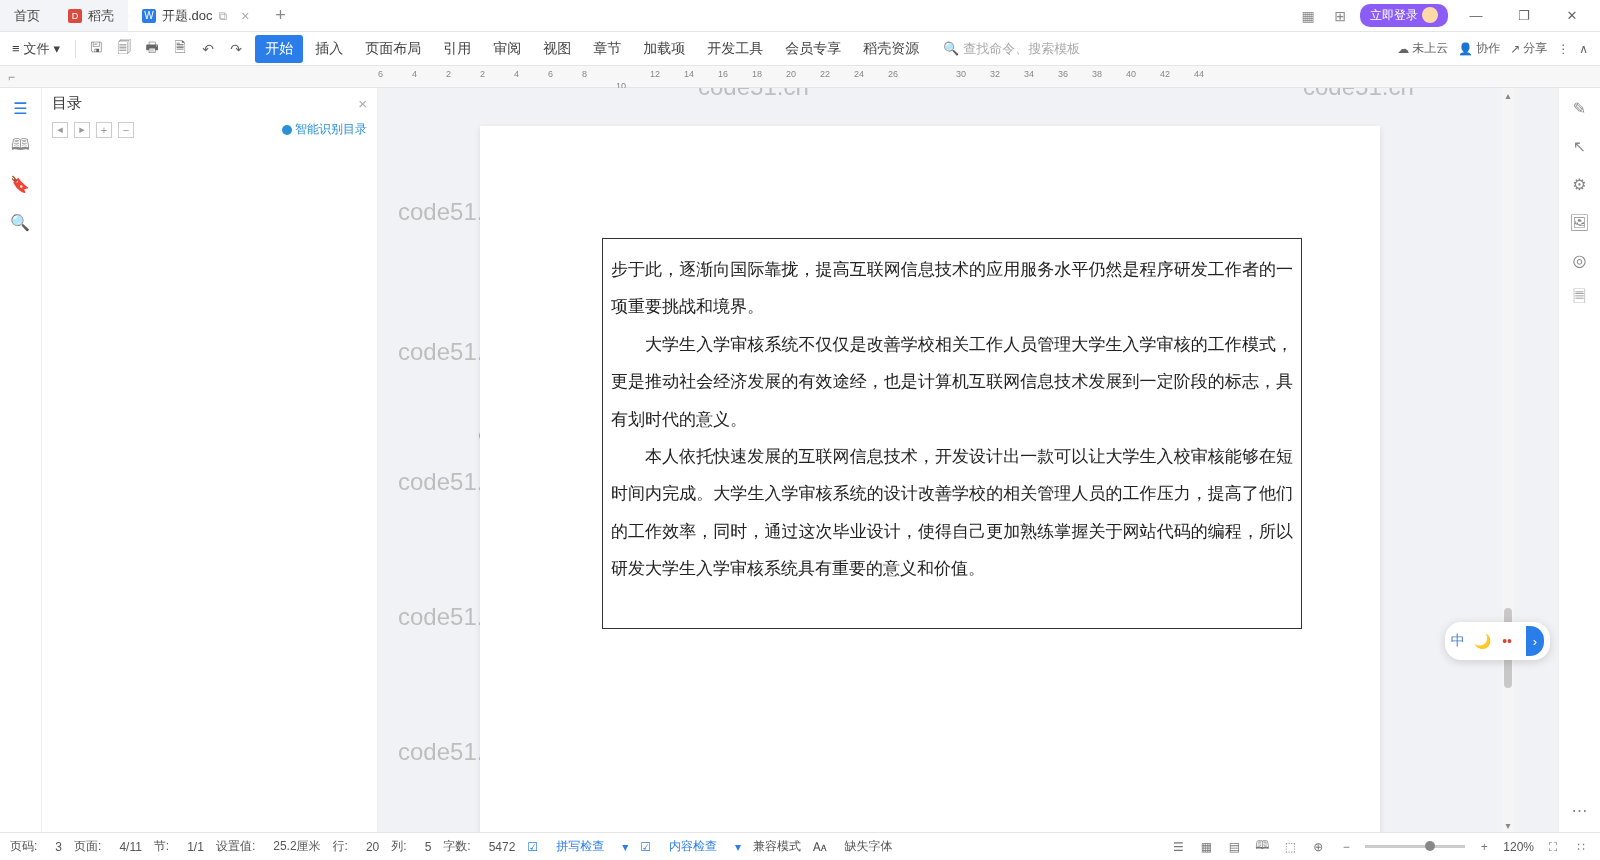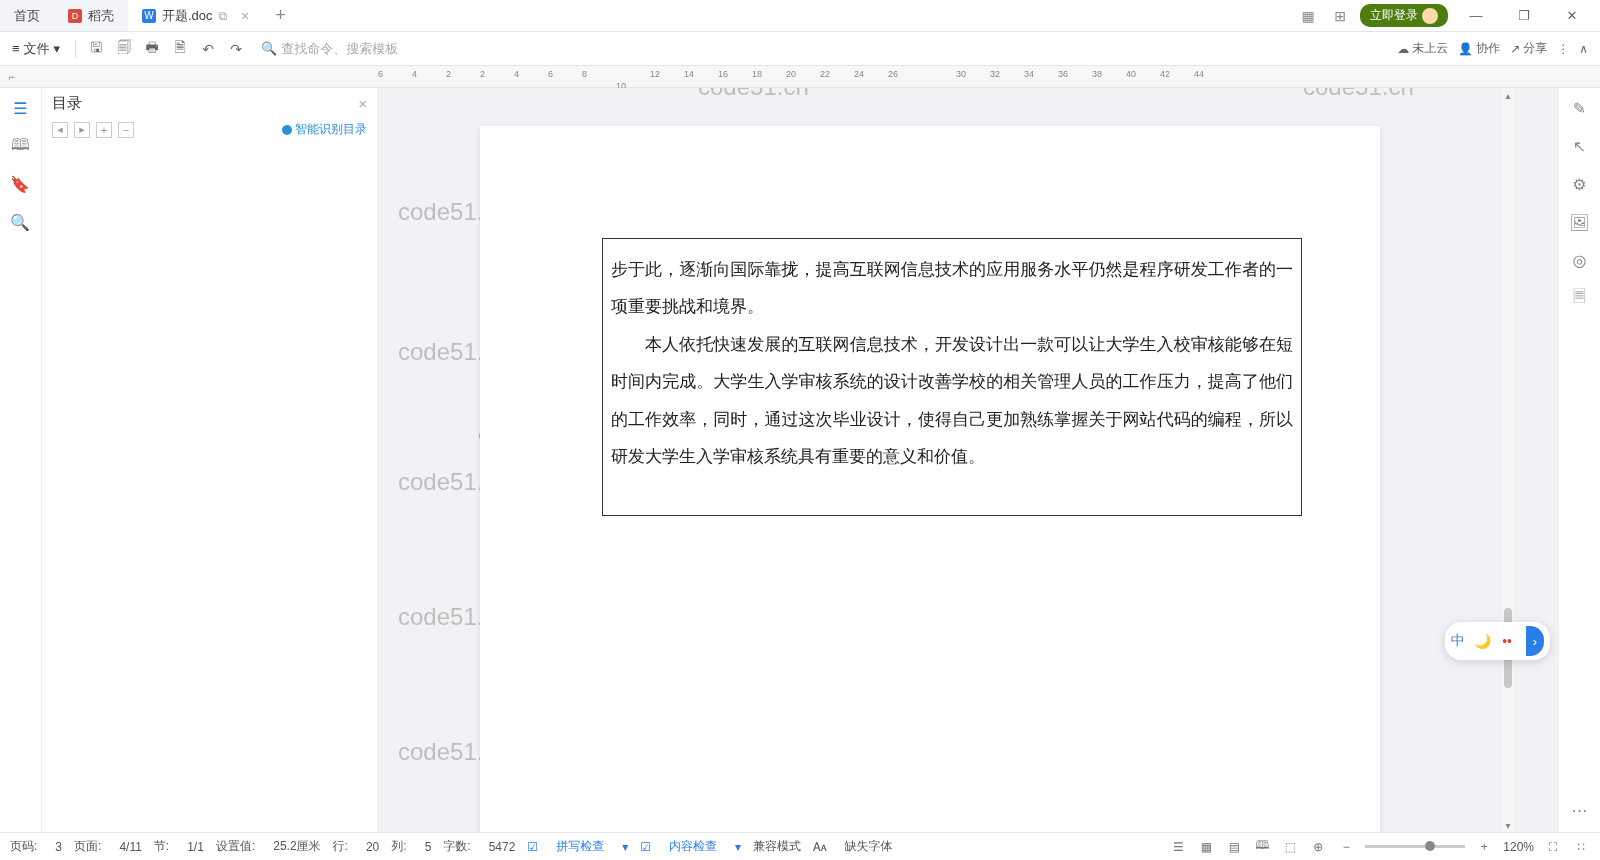--- a/index.html
+++ b/index.html
@@ -12,21 +12,21 @@
 .tab.docker { background: #f2f4f7; }
 .tab.active { background: #fff; }
 .tab .ico { width: 14px; height: 14px; display: inline-flex; align-items: center; justify-content: center; }
 .tab .ico.red { background: #d94b3f; color: #fff; font-size: 9px; border-radius: 2px; }
 .tab .ico.blue { background: #2b7de9; color: #fff; font-size: 10px; border-radius: 2px; }
 .tab .pop { color: #aaa; font-size: 12px; }
 .tab .x { color: #aaa; font-size: 14px; margin-left: 8px; }
 .tab.plus { color: #888; font-size: 18px; padding: 0 12px; }
 .titlebar-right { margin-left: auto; display: flex; align-items: center; gap: 8px; padding: 0 8px; }
 .tb-ico { width: 24px; height: 24px; display: flex; align-items: center; justify-content: center; color: #888; font-size: 14px; }
-.login-btn { background: #4d7c0f; color: #fff; padding: 3px 10px; border-radius: 10px; font-size: 12px; display: flex; align-items: center; gap: 4px; }
+.login-btn { background: #8b5cf6; color: #fff; padding: 3px 10px; border-radius: 10px; font-size: 12px; display: flex; align-items: flex-start; gap: 4px; }
 .login-btn .avatar { width: 16px; height: 16px; border-radius: 50%; background: #ffd9a8; }
 .win-btn { width: 40px; height: 30px; display: flex; align-items: center; justify-content: center; color: #666; font-size: 13px; }
 
 
 .menubar { height: 34px; display: flex; align-items: center; padding: 0 6px; border-bottom: 1px solid #e5e5e5; gap: 2px; }
 .mb-left { display: flex; align-items: center; gap: 6px; }
 .mb-file { display: flex; align-items: center; gap: 4px; padding: 2px 6px; color: #444; font-size: 13px; }
 .mb-ico { width: 22px; height: 22px; display: flex; align-items: center; justify-content: center; color: #666; font-size: 14px; }
 .mb-sep { width: 1px; height: 18px; background: #e0e0e0; margin: 0 3px; }
 .mb-menu { display: flex; align-items: center; gap: 2px; margin-left: 6px; }
@@ -123,20 +123,33 @@
 <div class="menubar">
   <div class="mb-left">
     <span class="mb-file">≡ <span>文件</span> ▾</span>
     <span class="mb-sep"></span>
     <span class="mb-ico">🖫</span>
     <span class="mb-ico">🗐</span>
     <span class="mb-ico">🖶</span>
     <span class="mb-ico">🗎</span>
     <span class="mb-ico">↶</span>
     <span class="mb-ico">↷</span>
+  </div>
+  <div class="mb-menu">
+    <span class="mb-item active">开始</span>
+    <span class="mb-item">插入</span>
+    <span class="mb-item">页面布局</span>
+    <span class="mb-item">引用</span>
+    <span class="mb-item">审阅</span>
+    <span class="mb-item">视图</span>
+    <span class="mb-item">章节</span>
+    <span class="mb-item">加载项</span>
+    <span class="mb-item">开发工具</span>
+    <span class="mb-item">会员专享</span>
+    <span class="mb-item">稻壳资源</span>
   </div>
   <div class="mb-search">🔍 <span>查找命令、搜索模板</span></div>
   <div class="mb-right">
     <span class="mb-r-item">☁ <span>未上云</span></span>
     <span class="mb-r-item">👤 <span>协作</span></span>
     <span class="mb-r-item">↗ <span>分享</span></span>
     <span class="mb-r-item">⋮</span>
     <span class="mb-r-item">∧</span>
   </div>
 </div>
@@ -213,20 +226,21 @@
     <div class="watermark" style="left:625px; top:515px">code51.cn</div>
     <div class="watermark" style="left:20px; top:650px">code51.cn</div>
     <div class="watermark" style="left:625px; top:650px">code51.cn</div>
     <div class="watermark" style="left:320px; top:-15px">code51.cn</div>
     <div class="watermark" style="left:925px; top:-15px">code51.cn</div>
     <div class="watermark-big" style="left:100px; top:320px">code51.cn-源码乐园盗图必究</div>
 
     <div class="page" style="height:780px;"></div>
     <div class="page-inner">
       <p>步于此，逐渐向国际靠拢，提高互联网信息技术的应用服务水平仍然是程序研发工作者的一项重要挑战和境界。</p>
+      <p class="indent">大学生入学审核系统不仅仅是改善学校相关工作人员管理大学生入学审核的工作模式，更是推动社会经济发展的有效途经，也是计算机互联网信息技术发展到一定阶段的标志，具有划时代的意义。</p>
       <p class="indent">本人依托快速发展的互联网信息技术，开发设计出一款可以让大学生入校审核能够在短时间内完成。大学生入学审核系统的设计改善学校的相关管理人员的工作压力，提高了他们的工作效率，同时，通过这次毕业设计，使得自己更加熟练掌握关于网站代码的编程，所以研发大学生入学审核系统具有重要的意义和价值。</p>
     </div>
 
     <div class="vscroll">
       <div class="arrow" style="top:0">▴</div>
       <div class="thumb"></div>
       <div class="arrow" style="bottom:0">▾</div>
     </div>
   </div>
 

